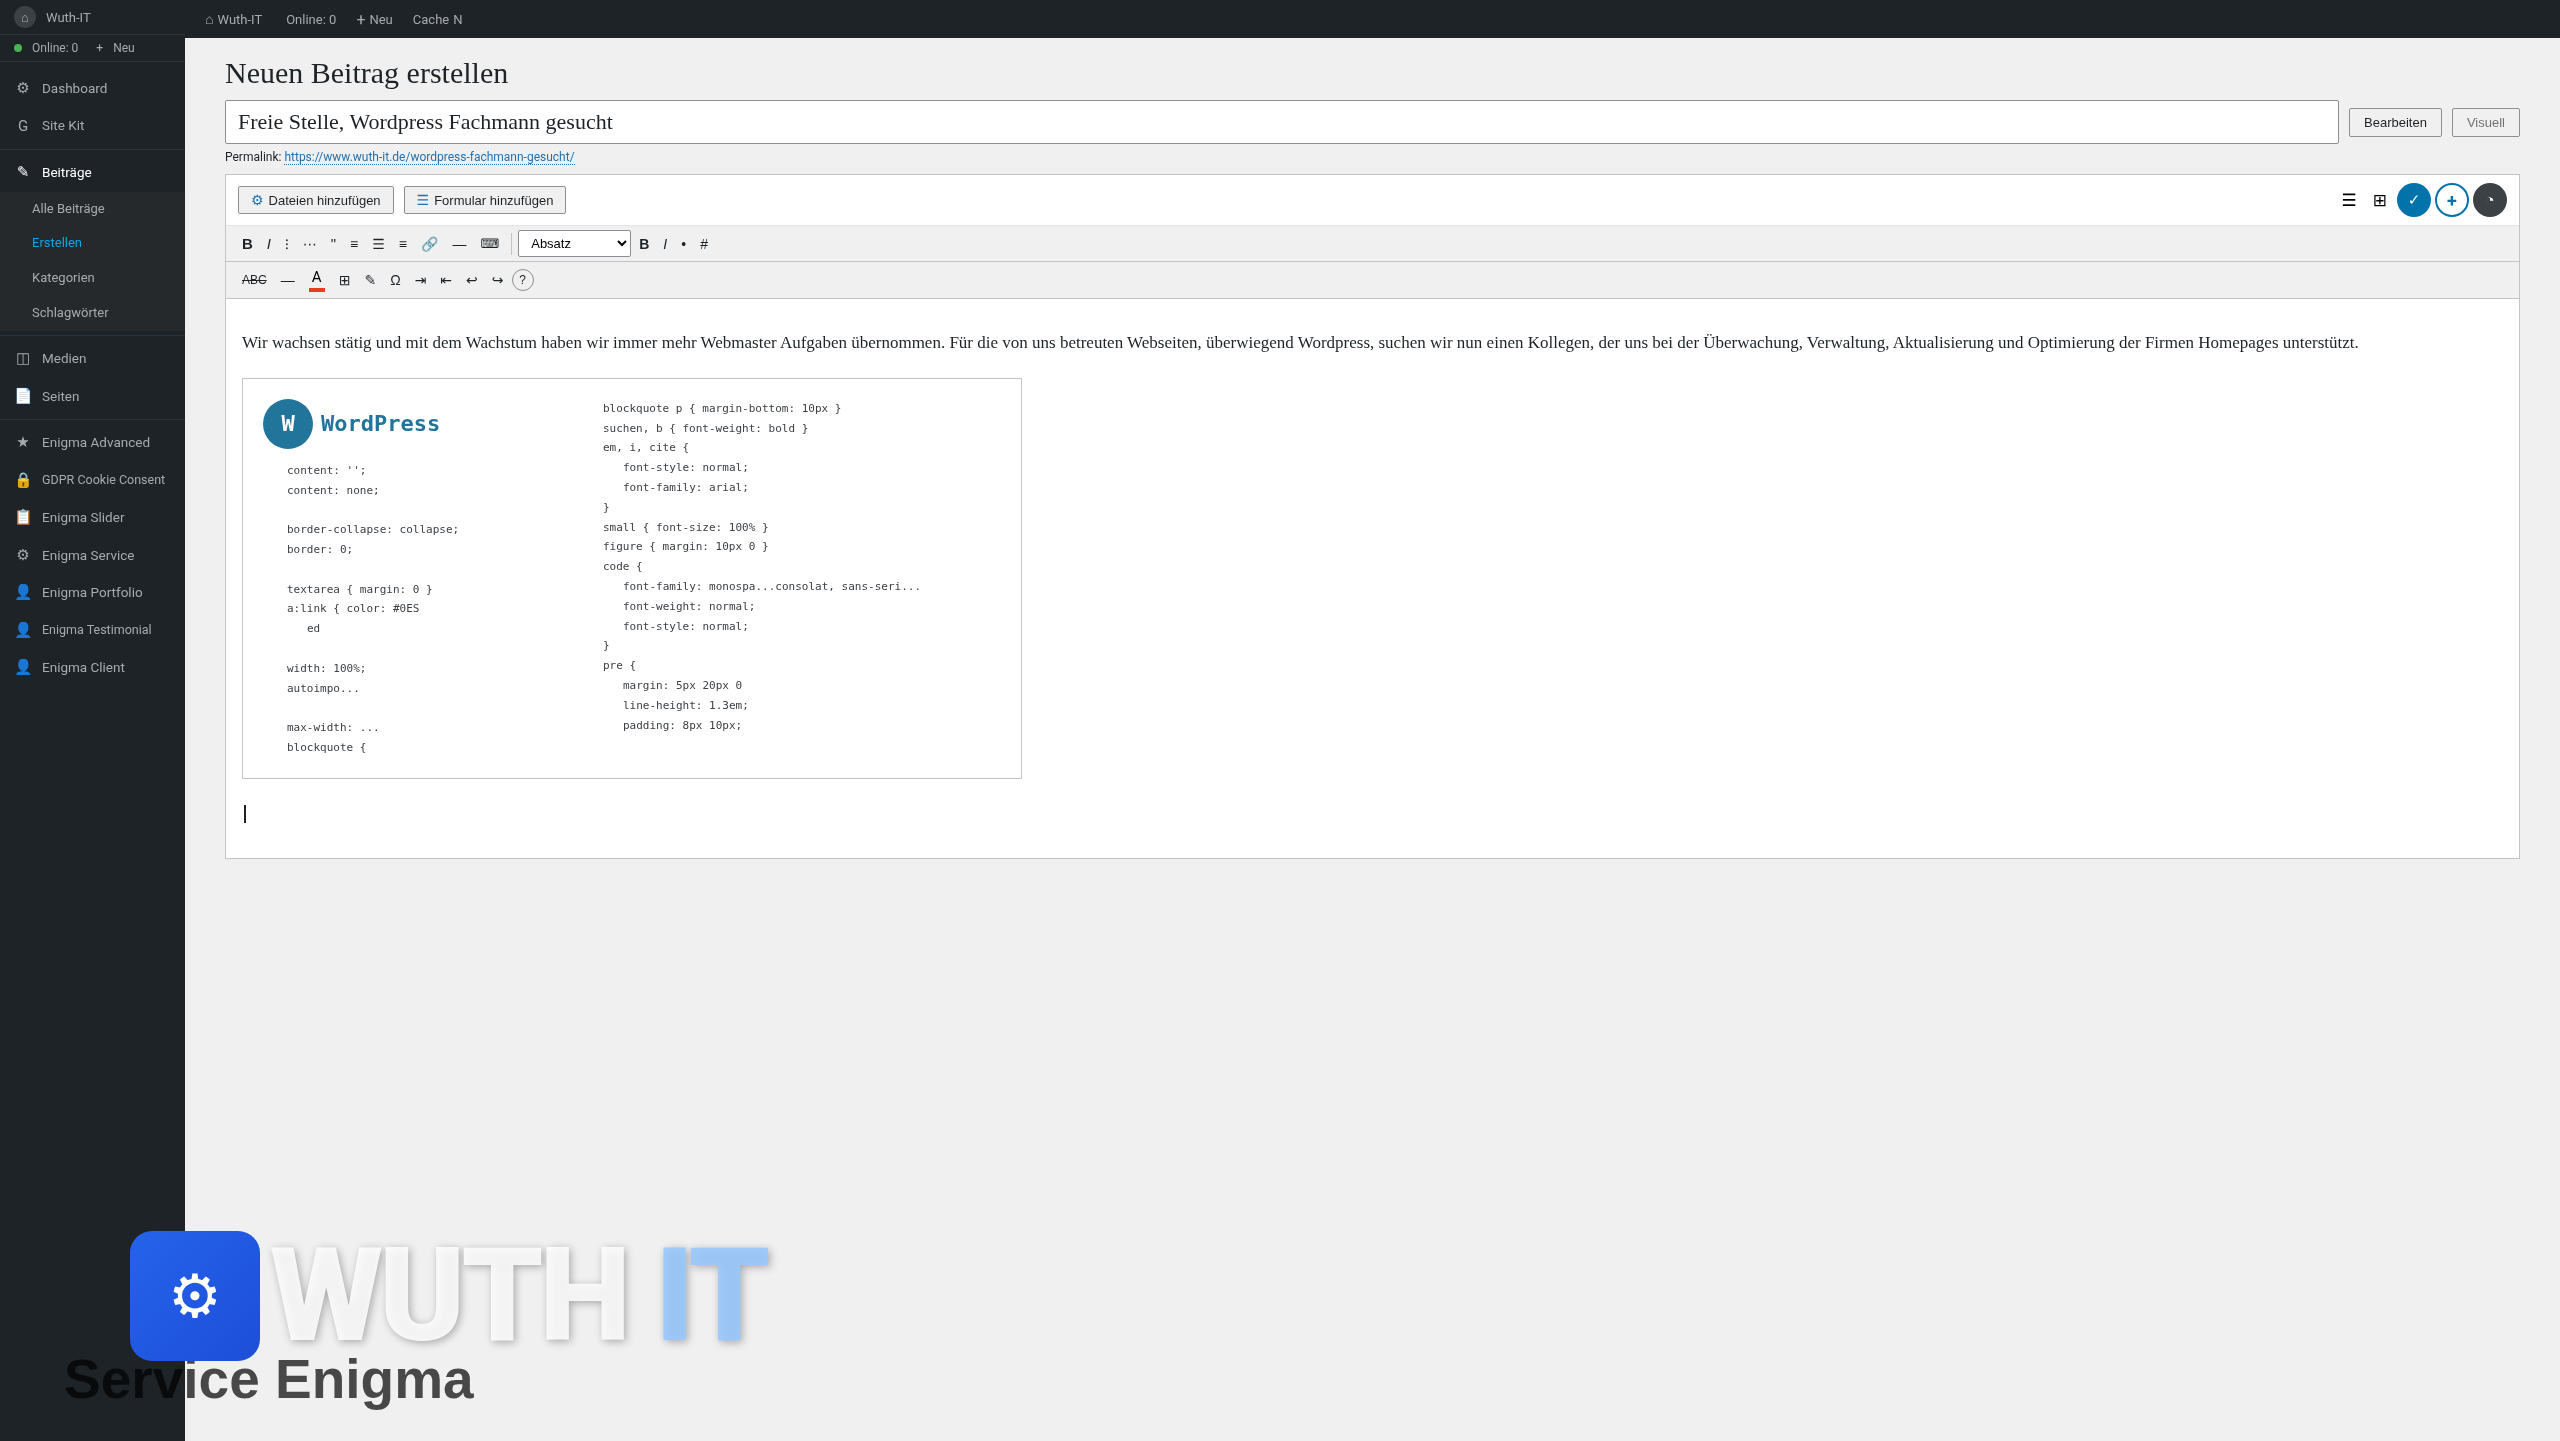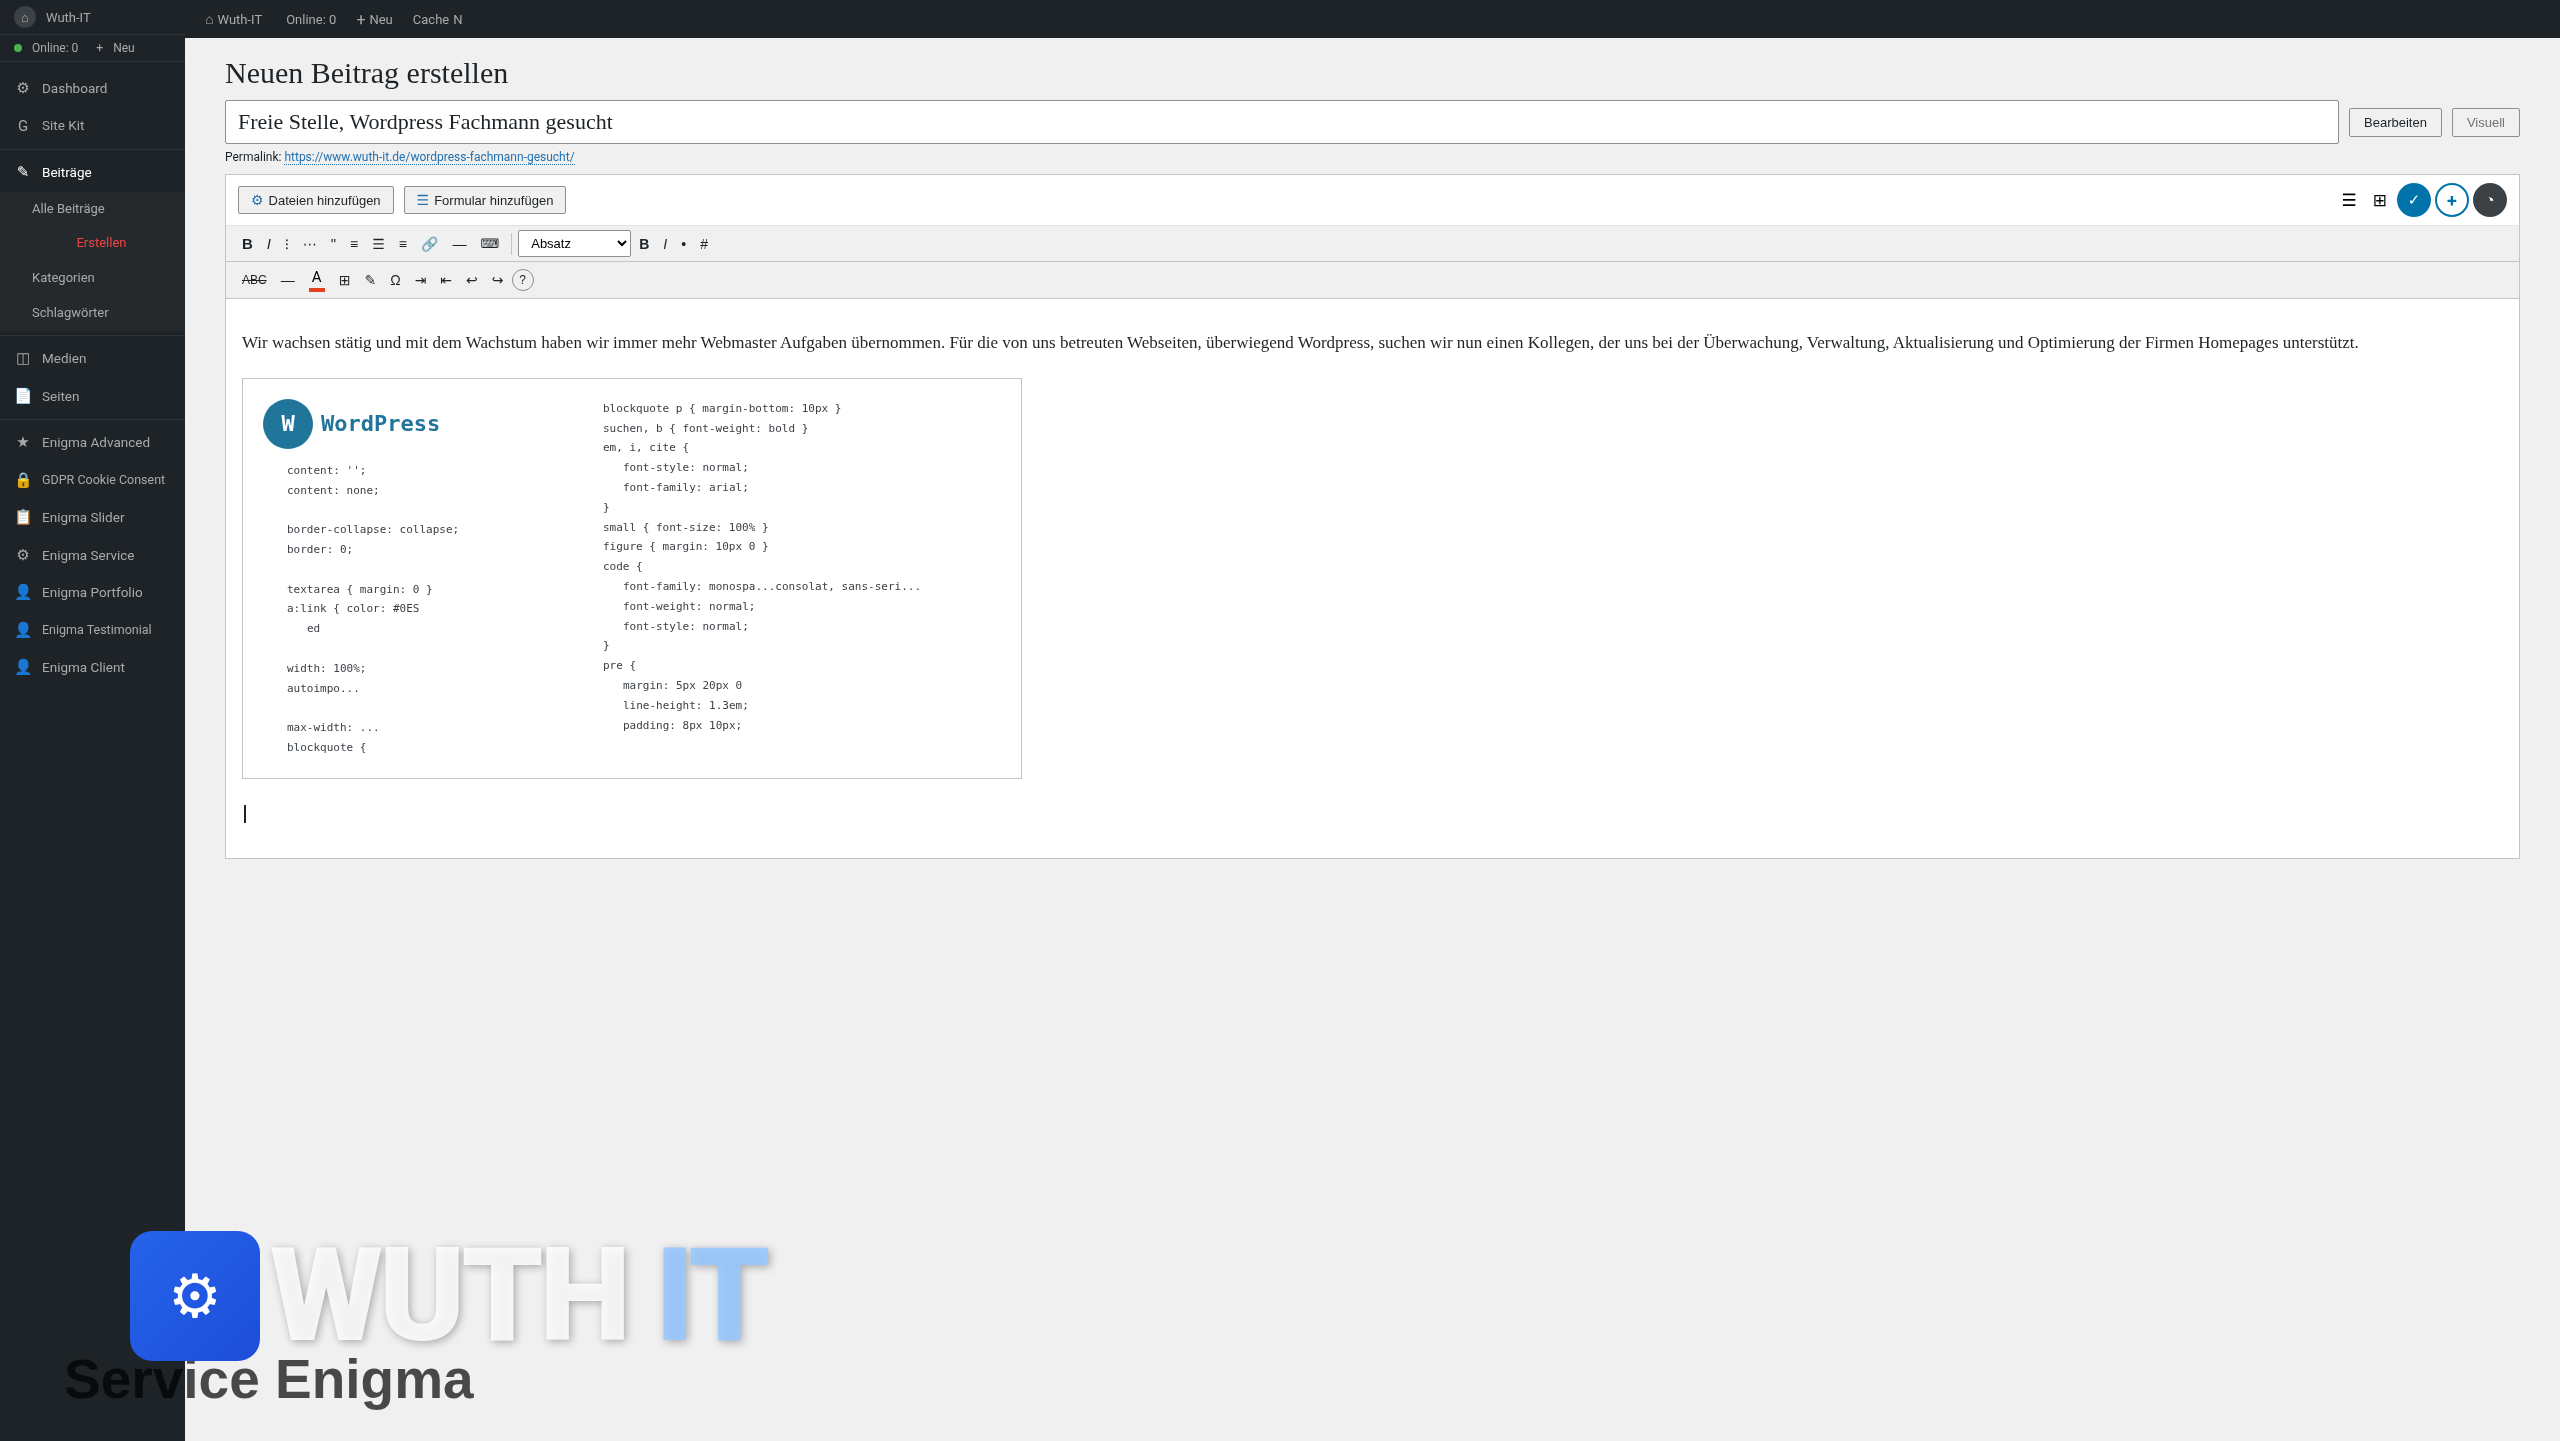--- a/index.html
+++ b/index.html
@@ -389,21 +389,21 @@
     </div>
     <div class="nav-section-divider"></div>
     <div class="nav-item active-parent">
       <span class="nav-icon">✎</span>
       <span>Beiträge</span>
     </div>
     <div class="sub-nav">
       <div class="nav-item">
         <span>Alle Beiträge</span>
       </div>
-      <div class="nav-item active-sub" style="color:#ef4444;justify-content:center;">
+      <div class="nav-item active-sub" style="color:#0ea5e9;">
         <span>Erstellen</span>
       </div>
       <div class="nav-item">
         <span>Kategorien</span>
       </div>
       <div class="nav-item">
         <span>Schlagwörter</span>
       </div>
     </div>
     <div class="nav-section-divider"></div>

